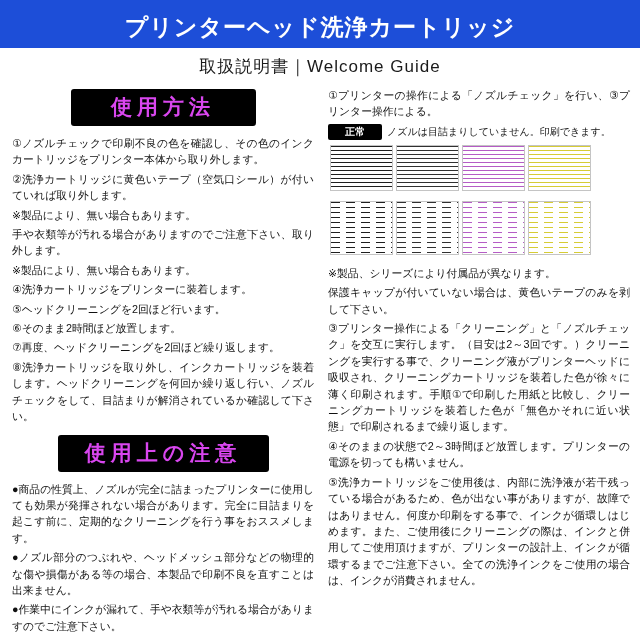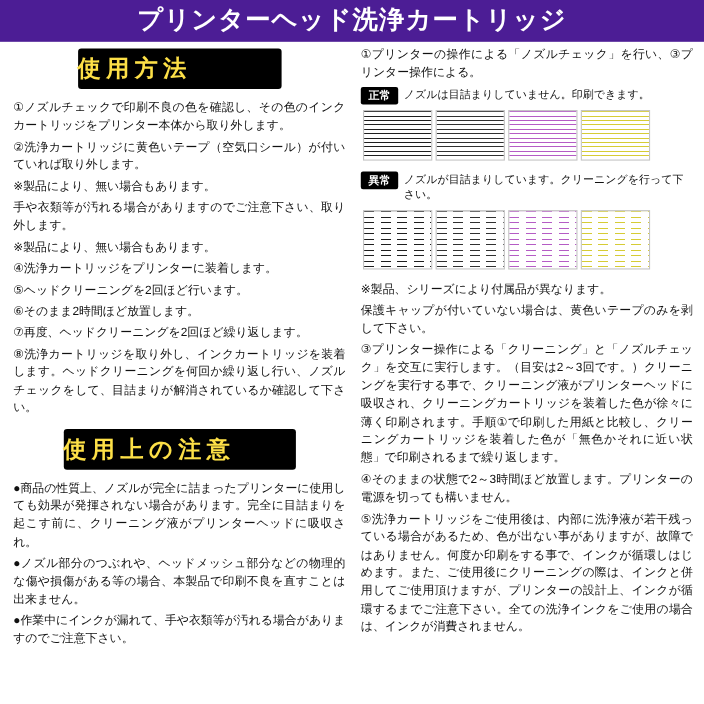--- a/index.html
+++ b/index.html
@@ -5,57 +5,57 @@
   * { margin: 0; padding: 0; box-sizing: border-box; }
   html, body { background: #ffffff; }
   body {
     width: 640px; height: 640px;
     font-family: "Liberation Sans", "DejaVu Sans", sans-serif;
     color: #111;
   }
   .page { width: 640px; height: 640px; overflow: hidden; background: #fff; }
 
   .banner {
-    background: #4c1d95; color: #fff;
+    background: #1d4ed8; color: #fff;
     text-align: center; font-weight: bold;
     font-size: 23px; letter-spacing: 1px;
-    padding: 2px 0 5px;
+    padding: 12px 0 5px;
   }
   .subtitle {
     text-align: center; font-size: 17px;
     letter-spacing: 1px; padding: 7px 0 5px;
     color: #1a1a1a;
   }
 
   .columns { display: flex; gap: 14px; padding: 4px 10px 0 12px; }
   .col-left  { width: 302px; }
   .col-right { width: 302px; }
 
   .section-heading {
-    background: #000; color: #fde047;
+    background: #000; color: #d946ef;
     font-weight: bold; font-size: 21px;
-    letter-spacing: 5px;
+    text-align: center; letter-spacing: 5px;
     padding: 4px 0 5px; border-radius: 3px;
     margin: 2px auto 9px;
   }
   .w-usage { width: 185px; }
   .w-notes { width: 211px; }
 
   p.body {
     font-size: 10.8px; line-height: 1.52;
     margin-bottom: 3px; text-align: justify;
   }
   .notes-block { margin-top: 10px; }
 
   .badge-row { display: flex; align-items: flex-start; gap: 5px; margin: 4px 0 2px; }
   .badge {
     flex: 0 0 auto; display: inline-block;
     background: #000; color: #fff;
     font-size: 10px; font-weight: bold;
-    padding: 1px 7px; border-radius: 2px;
+    padding: 1px 17px; border-radius: 2px;
   }
   .caption { font-size: 10px; line-height: 1.45; padding-top: 1px; }
 
   .pattern-row { display: flex; gap: 3px; margin: 5px 0 10px 2px; }
   .pattern-block {
     width: 63px; height: 46px;
     border: 1px solid #c4c4c4; background-color: #fff;
     background-image: repeating-linear-gradient(to bottom, var(--c, #222) 0 1px, transparent 1px 4px);
   }
   .pattern-block.broken {
@@ -64,63 +64,60 @@
       repeating-linear-gradient(to right, rgba(255,255,255,0) 0 9px, #ffffff 9px 15px),
       repeating-linear-gradient(to bottom, var(--c, #222) 0 1px, transparent 1px 5px);
   }
 </style>
 </head>
 <body>
 
 <div class="page">
 
   <header class="banner">プリンターヘッド洗浄カートリッジ</header>
+  <div class="subtitle">取扱説明書｜Welcome Guide</div>
 
   <div class="columns">
 
     <div class="col-left">
       <div class="section-heading w-usage">使用方法</div>
 
       <p class="body">①ノズルチェックで印刷不良の色を確認し、その色のインクカートリッジをプリンター本体から取り外します。</p>
       <p class="body">②洗浄カートリッジに黄色いテープ（空気口シール）が付いていれば取り外します。</p>
       <p class="body">※製品により、無い場合もあります。</p>
       <p class="body">手や衣類等が汚れる場合がありますのでご注意下さい、取り外します。</p>
       <p class="body">※製品により、無い場合もあります。</p>
       <p class="body">④洗浄カートリッジをプリンターに装着します。</p>
       <p class="body">⑤ヘッドクリーニングを2回ほど行います。</p>
       <p class="body">⑥そのまま2時間ほど放置します。</p>
       <p class="body">⑦再度、ヘッドクリーニングを2回ほど繰り返します。</p>
       <p class="body">⑧洗浄カートリッジを取り外し、インクカートリッジを装着します。ヘッドクリーニングを何回か繰り返し行い、ノズルチェックをして、目詰まりが解消されているか確認して下さい。</p>
 
       <div class="notes-block">
         <div class="section-heading w-notes">使用上の注意</div>
-        <p class="body">●商品の性質上、ノズルが完全に詰まったプリンターに使用しても効果が発揮されない場合があります。完全に目詰まりを起こす前に、クリーニング液がプリンターヘッドに吸収され。</p>
+        <p class="body">●商品の性質上、ノズルが完全に詰まったプリンターに使用しても効果が発揮されない場合があります。完全に目詰まりを起こす前に、定期的なクリーニングを行う事をおススメします。</p>
         <p class="body">●ノズル部分のつぶれや、ヘッドメッシュ部分などの物理的な傷や損傷がある等の場合、本製品で印刷不良を直すことは出来ません。</p>
         <p class="body">●作業中にインクが漏れて、手や衣類等が汚れる場合がありますのでご注意下さい。</p>
       </div>
     </div>
 
     <div class="col-right">
       <p class="body">①プリンターの操作による「ノズルチェック」を行い、③プリンター操作による。</p>
 
       <div class="badge-row">
         <span class="badge">正常</span>
         <span class="caption">ノズルは目詰まりしていません。印刷できます。</span>
       </div>
       <div class="pattern-row">
         <div class="pattern-block" style="--c: #1e1e1e;"></div>
         <div class="pattern-block" style="--c: #303030;"></div>
         <div class="pattern-block" style="--c: #b55cc5;"></div>
         <div class="pattern-block" style="--c: #d6cc35;"></div>
       </div>
 
-      <div class="badge-row">
-        <span class="badge">異常</span>
-        <span class="caption">ノズルが目詰まりしています。クリーニングを行って下さい。</span>
-      </div>
       <div class="pattern-row">
         <div class="pattern-block broken" style="--c: #1e1e1e;"></div>
         <div class="pattern-block broken" style="--c: #303030;"></div>
         <div class="pattern-block broken" style="--c: #b55cc5;"></div>
         <div class="pattern-block broken" style="--c: #d6cc35;"></div>
       </div>
 
       <p class="body">※製品、シリーズにより付属品が異なります。</p>
       <p class="body">保護キャップが付いていない場合は、黄色いテープのみを剥して下さい。</p>
       <p class="body">③プリンター操作による「クリーニング」と「ノズルチェック」を交互に実行します。（目安は2～3回です。）クリーニングを実行する事で、クリーニング液がプリンターヘッドに吸収され、クリーニングカートリッジを装着した色が徐々に薄く印刷されます。手順①で印刷した用紙と比較し、クリーニングカートリッジを装着した色が「無色かそれに近い状態」で印刷されるまで繰り返します。</p>

